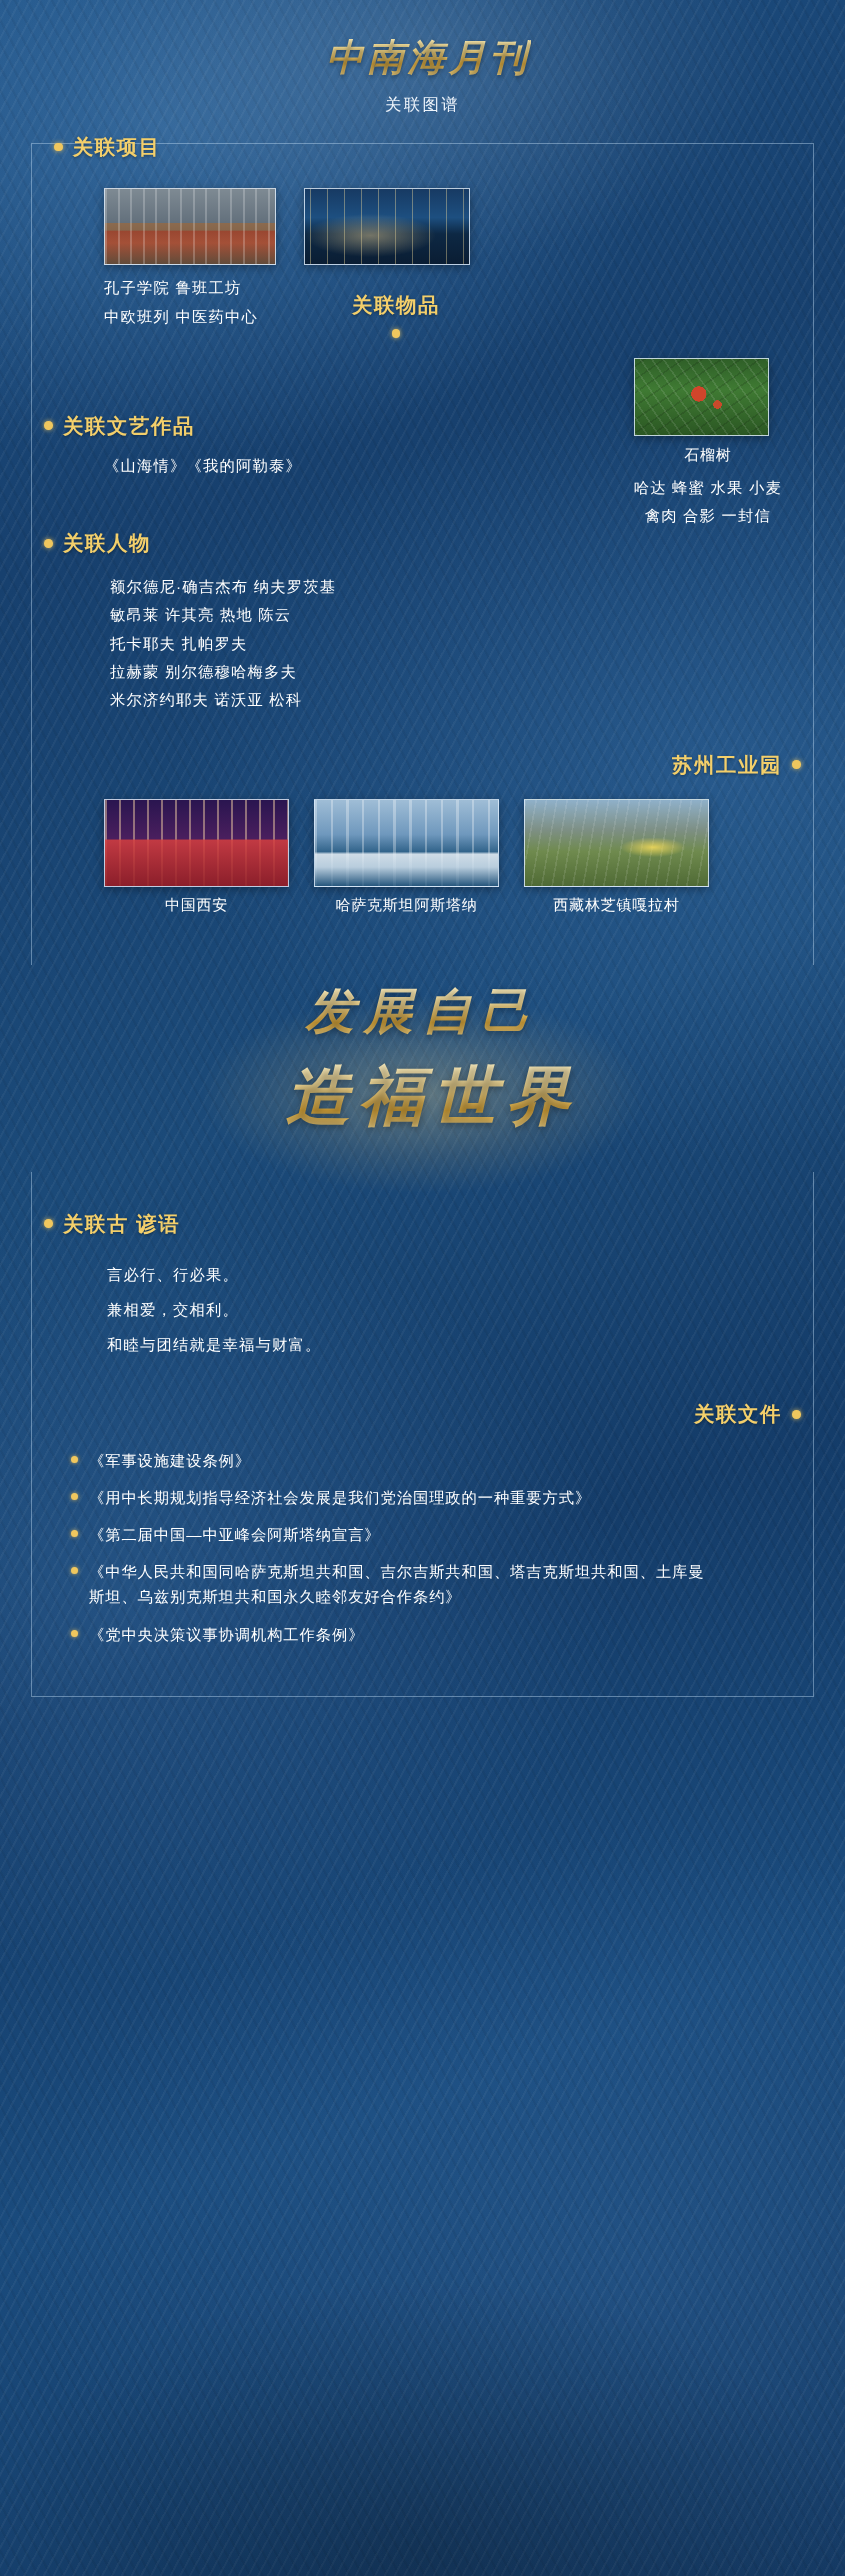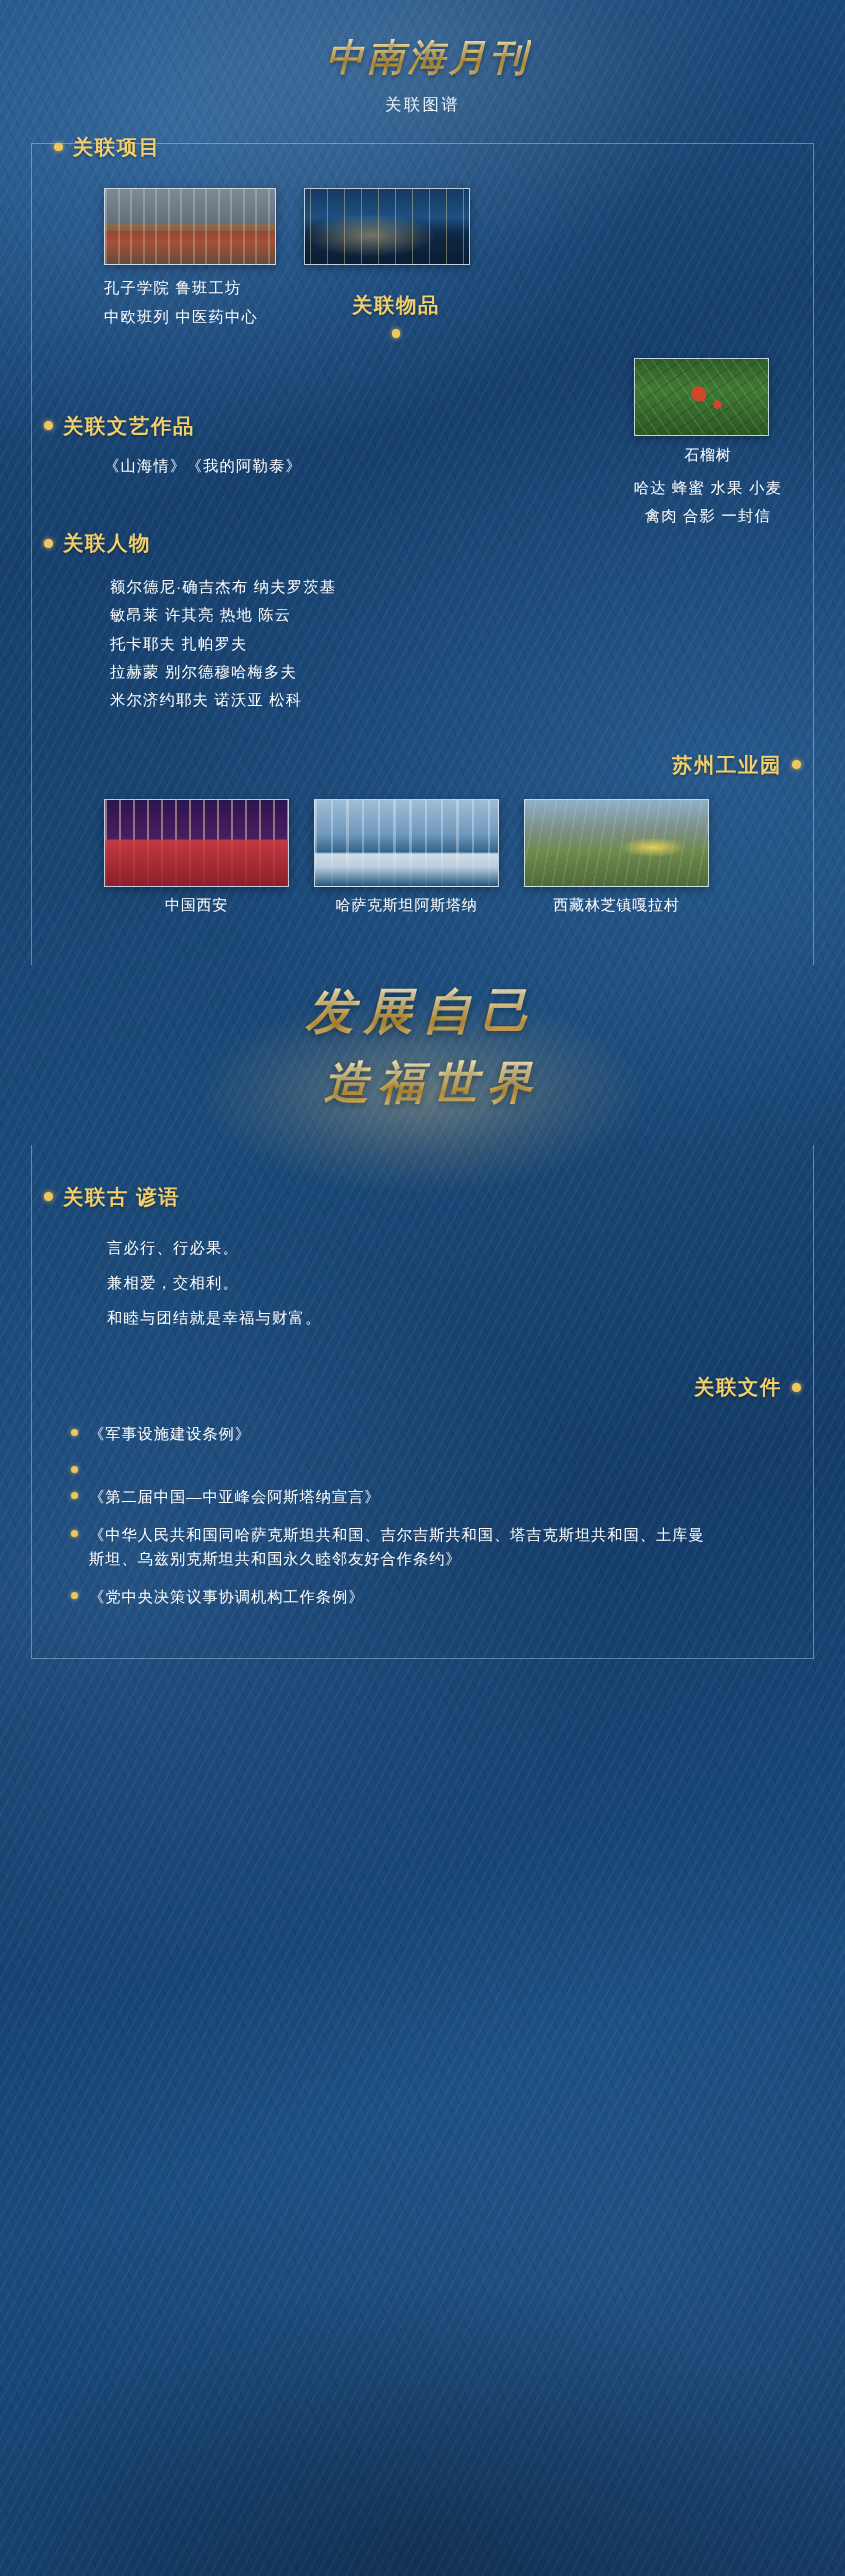--- a/index.html
+++ b/index.html
@@ -270,21 +270,21 @@
     font-weight: bold;
     font-style: italic;
     letter-spacing: 9.4px;
     background: linear-gradient(180deg, #fff7d4 0%, #f6dc95 38%, #d9a63a 66%, #f7e6ad 100%);
     -webkit-background-clip: text;
     background-clip: text;
     color: transparent;
     text-shadow: 0 2.3px 7.8px rgba(0,0,0,0.35);
   }
   .calli.l1 { font-size: 49px; }
-  .calli.l2 { font-size: 45px; margin-top: 7.8px; margin-left: 20.4px; }
+  .calli.l2 { font-size: 64px; margin-top: 7.8px; margin-left: 20.4px; }
 
   
   .frame-bottom {
     margin-top: 4.7px;
     border-top: none;
     padding-bottom: 36px;
   }
   .s5-body { padding-left: 75px; margin-top: 19px; }
   .prov { font-size: 15.3px; color: #ffffff; letter-spacing: 1.2px; line-height: 2.3; }
 
@@ -430,20 +430,21 @@
           <span class="sec-title">关联文件</span>
           <span class="dot"></span>
         </div>
         <div class="docs">
           <div class="doc-item">
             <span class="doc-dot"></span>
             <span class="doc-text">《军事设施建设条例》</span>
           </div>
           <div class="doc-item">
             <span class="doc-dot"></span>
+            <span class="doc-text">《用中长期规划指导经济社会发展是我们党治国理政的一种重要方式》</span>
           </div>
           <div class="doc-item">
             <span class="doc-dot"></span>
             <span class="doc-text">《第二届中国—中亚峰会阿斯塔纳宣言》</span>
           </div>
           <div class="doc-item">
             <span class="doc-dot"></span>
             <span class="doc-text">《中华人民共和国同哈萨克斯坦共和国、吉尔吉斯共和国、塔吉克斯坦共和国、土库曼斯坦、乌兹别克斯坦共和国永久睦邻友好合作条约》</span>
           </div>
           <div class="doc-item">

